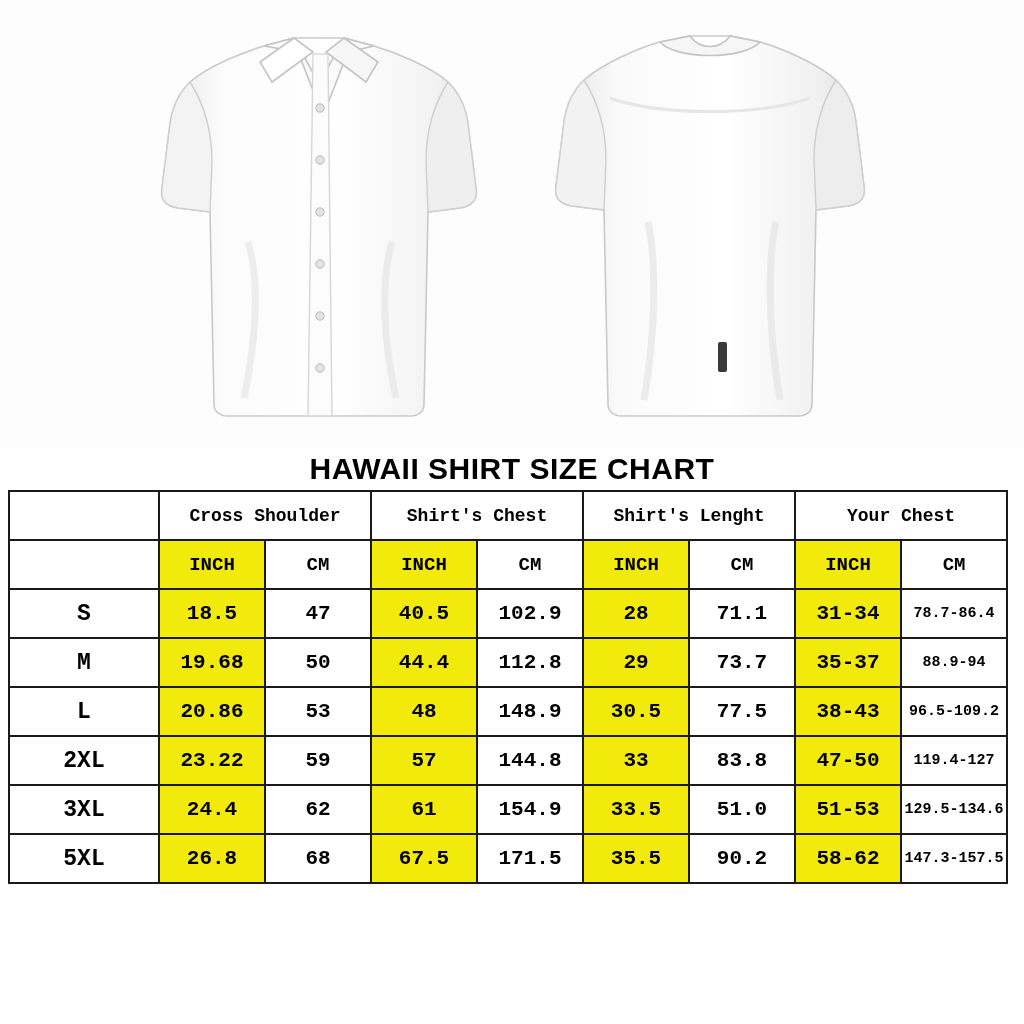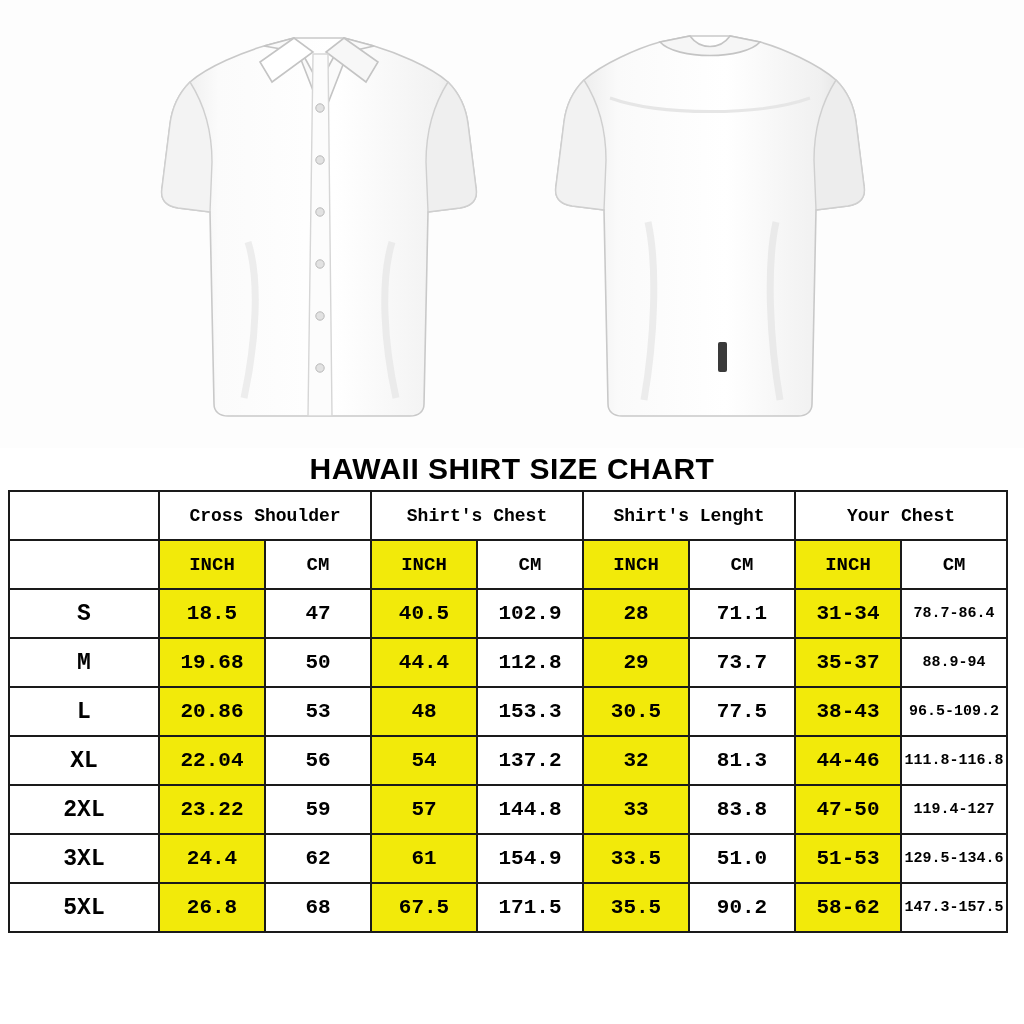--- a/index.html
+++ b/index.html
@@ -227,38 +227,27 @@
         <td class="val">73.7</td>
         <td class="val cell-y">35-37</td>
         <td class="val-sm">88.9-94</td>
       </tr>
 
       <tr>
         <td class="size-label">L</td>
         <td class="val cell-y">20.86</td>
         <td class="val">53</td>
         <td class="val cell-y">48</td>
-        <td class="val">153.3</td>
+        <td class="val">148.9</td>
         <td class="val cell-y">30.5</td>
         <td class="val">77.5</td>
         <td class="val cell-y">38-43</td>
         <td class="val-sm">96.5-109.2</td>
       </tr>
 
-      <tr>
-        <td class="size-label">XL</td>
-        <td class="val cell-y">22.04</td>
-        <td class="val">56</td>
-        <td class="val cell-y">54</td>
-        <td class="val">137.2</td>
-        <td class="val cell-y">32</td>
-        <td class="val">81.3</td>
-        <td class="val cell-y">44-46</td>
-        <td class="val-sm">111.8-116.8</td>
-      </tr>
 
       <tr>
         <td class="size-label">2XL</td>
         <td class="val cell-y">23.22</td>
         <td class="val">59</td>
         <td class="val cell-y">57</td>
         <td class="val">144.8</td>
         <td class="val cell-y">33</td>
         <td class="val">83.8</td>
         <td class="val cell-y">47-50</td>

